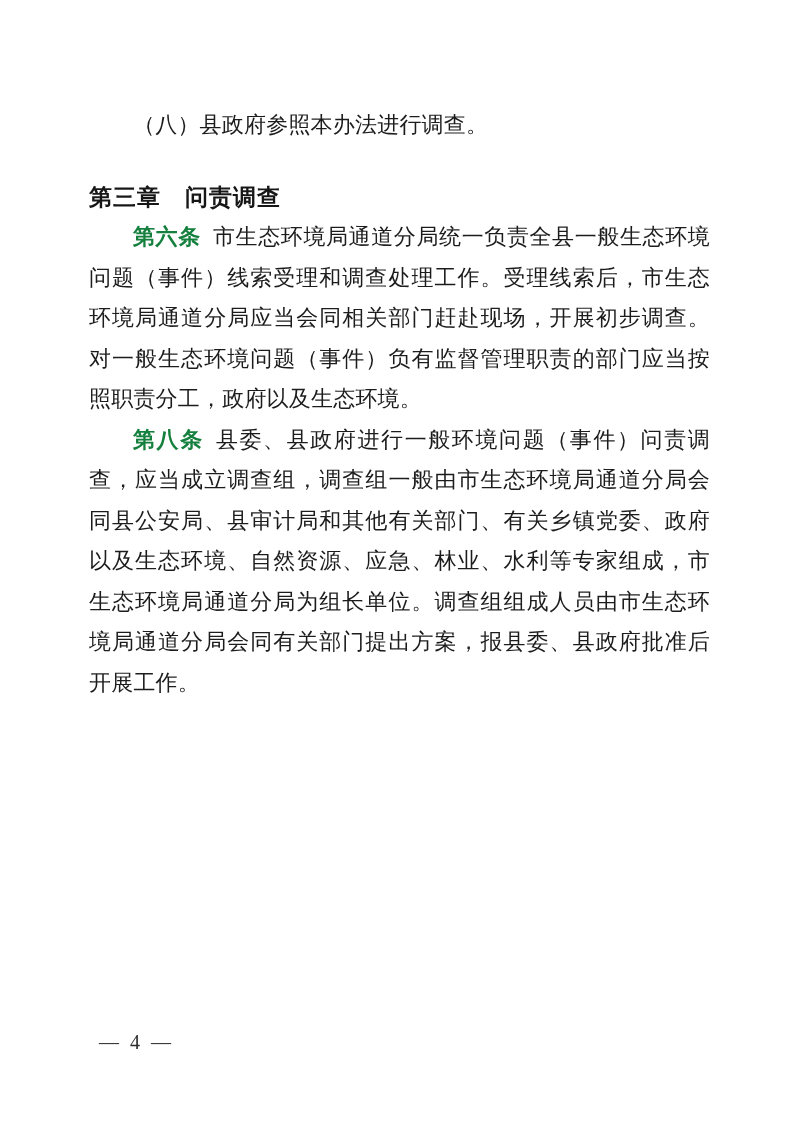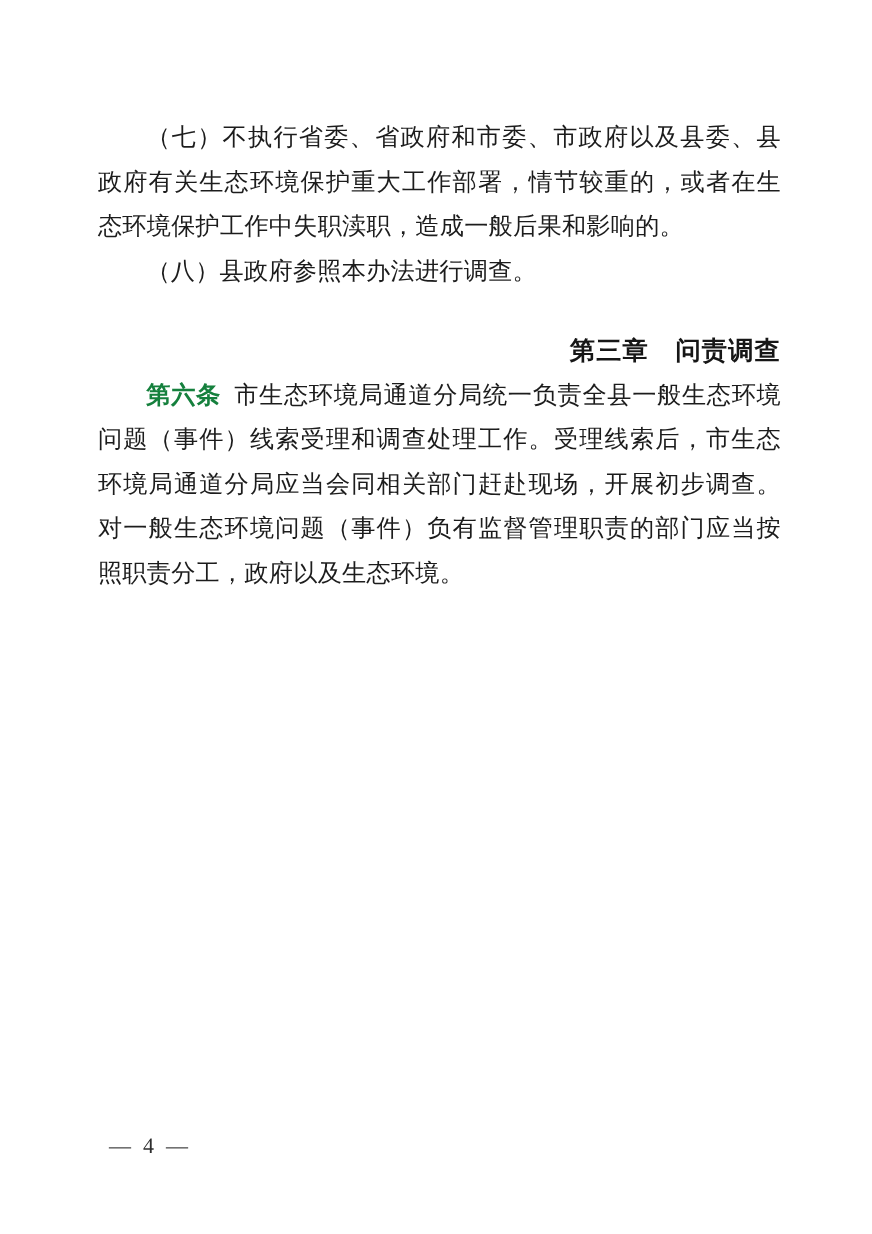--- a/index.html
+++ b/index.html
@@ -29,21 +29,21 @@
   .para {
     margin: 0;
     text-indent: 2em;
     letter-spacing: 0.2px;
   }
   .chapter-heading {
     margin: 31px 0 0 0;
     font-size: 23px;
     line-height: 40.5px;
     font-weight: 700;
-    text-align: right;
+    text-align: left;
     text-indent: 0;
     letter-spacing: 1px;
     font-family: "Liberation Sans", "DejaVu Sans", sans-serif;
     color: #161616;
   }
   .article-label {
     font-weight: 700;
     font-family: "Liberation Sans", "DejaVu Sans", sans-serif;
     margin-right: 0.55em;
     color: #15803d;
@@ -57,26 +57,26 @@
     letter-spacing: 3px;
     color: #2e2e2e;
   }
 </style>
 </head>
 <body>
 
 <div class="page">
   <div class="content">
 
-    <p class="para"><span>（七）不执行省委、省政府和市委、市政府以及县委、县政府有关生态环境保护重大工作部署，情节较重的，或者在生态环境保护工作中失职渎职，造成一般后果和影响的。</span></p>
 
     <p class="para"><span>（八）县政府参照本办法进行调查。</span></p>
 
     <h2 class="chapter-heading">第三章　问责调查</h2>
 
     <p class="para"><span class="article-label">第六条</span><span>市生态环境局通道分局统一负责全县一般生态环境问题（事件）线索受理和调查处理工作。受理线索后，市生态环境局通道分局应当会同相关部门赶赴现场，开展初步调查。对一般生态环境问题（事件）负有监督管理职责的部门应当按照职责分工，政府以及生态环境。</span></p>
 
 
+    <p class="para"><span class="article-label">第八条</span><span>县委、县政府进行一般环境问题（事件）问责调查，应当成立调查组，调查组一般由市生态环境局通道分局会同县公安局、县审计局和其他有关部门、有关乡镇党委、政府以及生态环境、自然资源、应急、林业、水利等专家组成，市生态环境局通道分局为组长单位。调查组组成人员由市生态环境局通道分局会同有关部门提出方案，报县委、县政府批准后开展工作。</span></p>
 
   </div>
 
   <div class="page-number">— 4 —</div>
 </div>
 
 </body></html>

